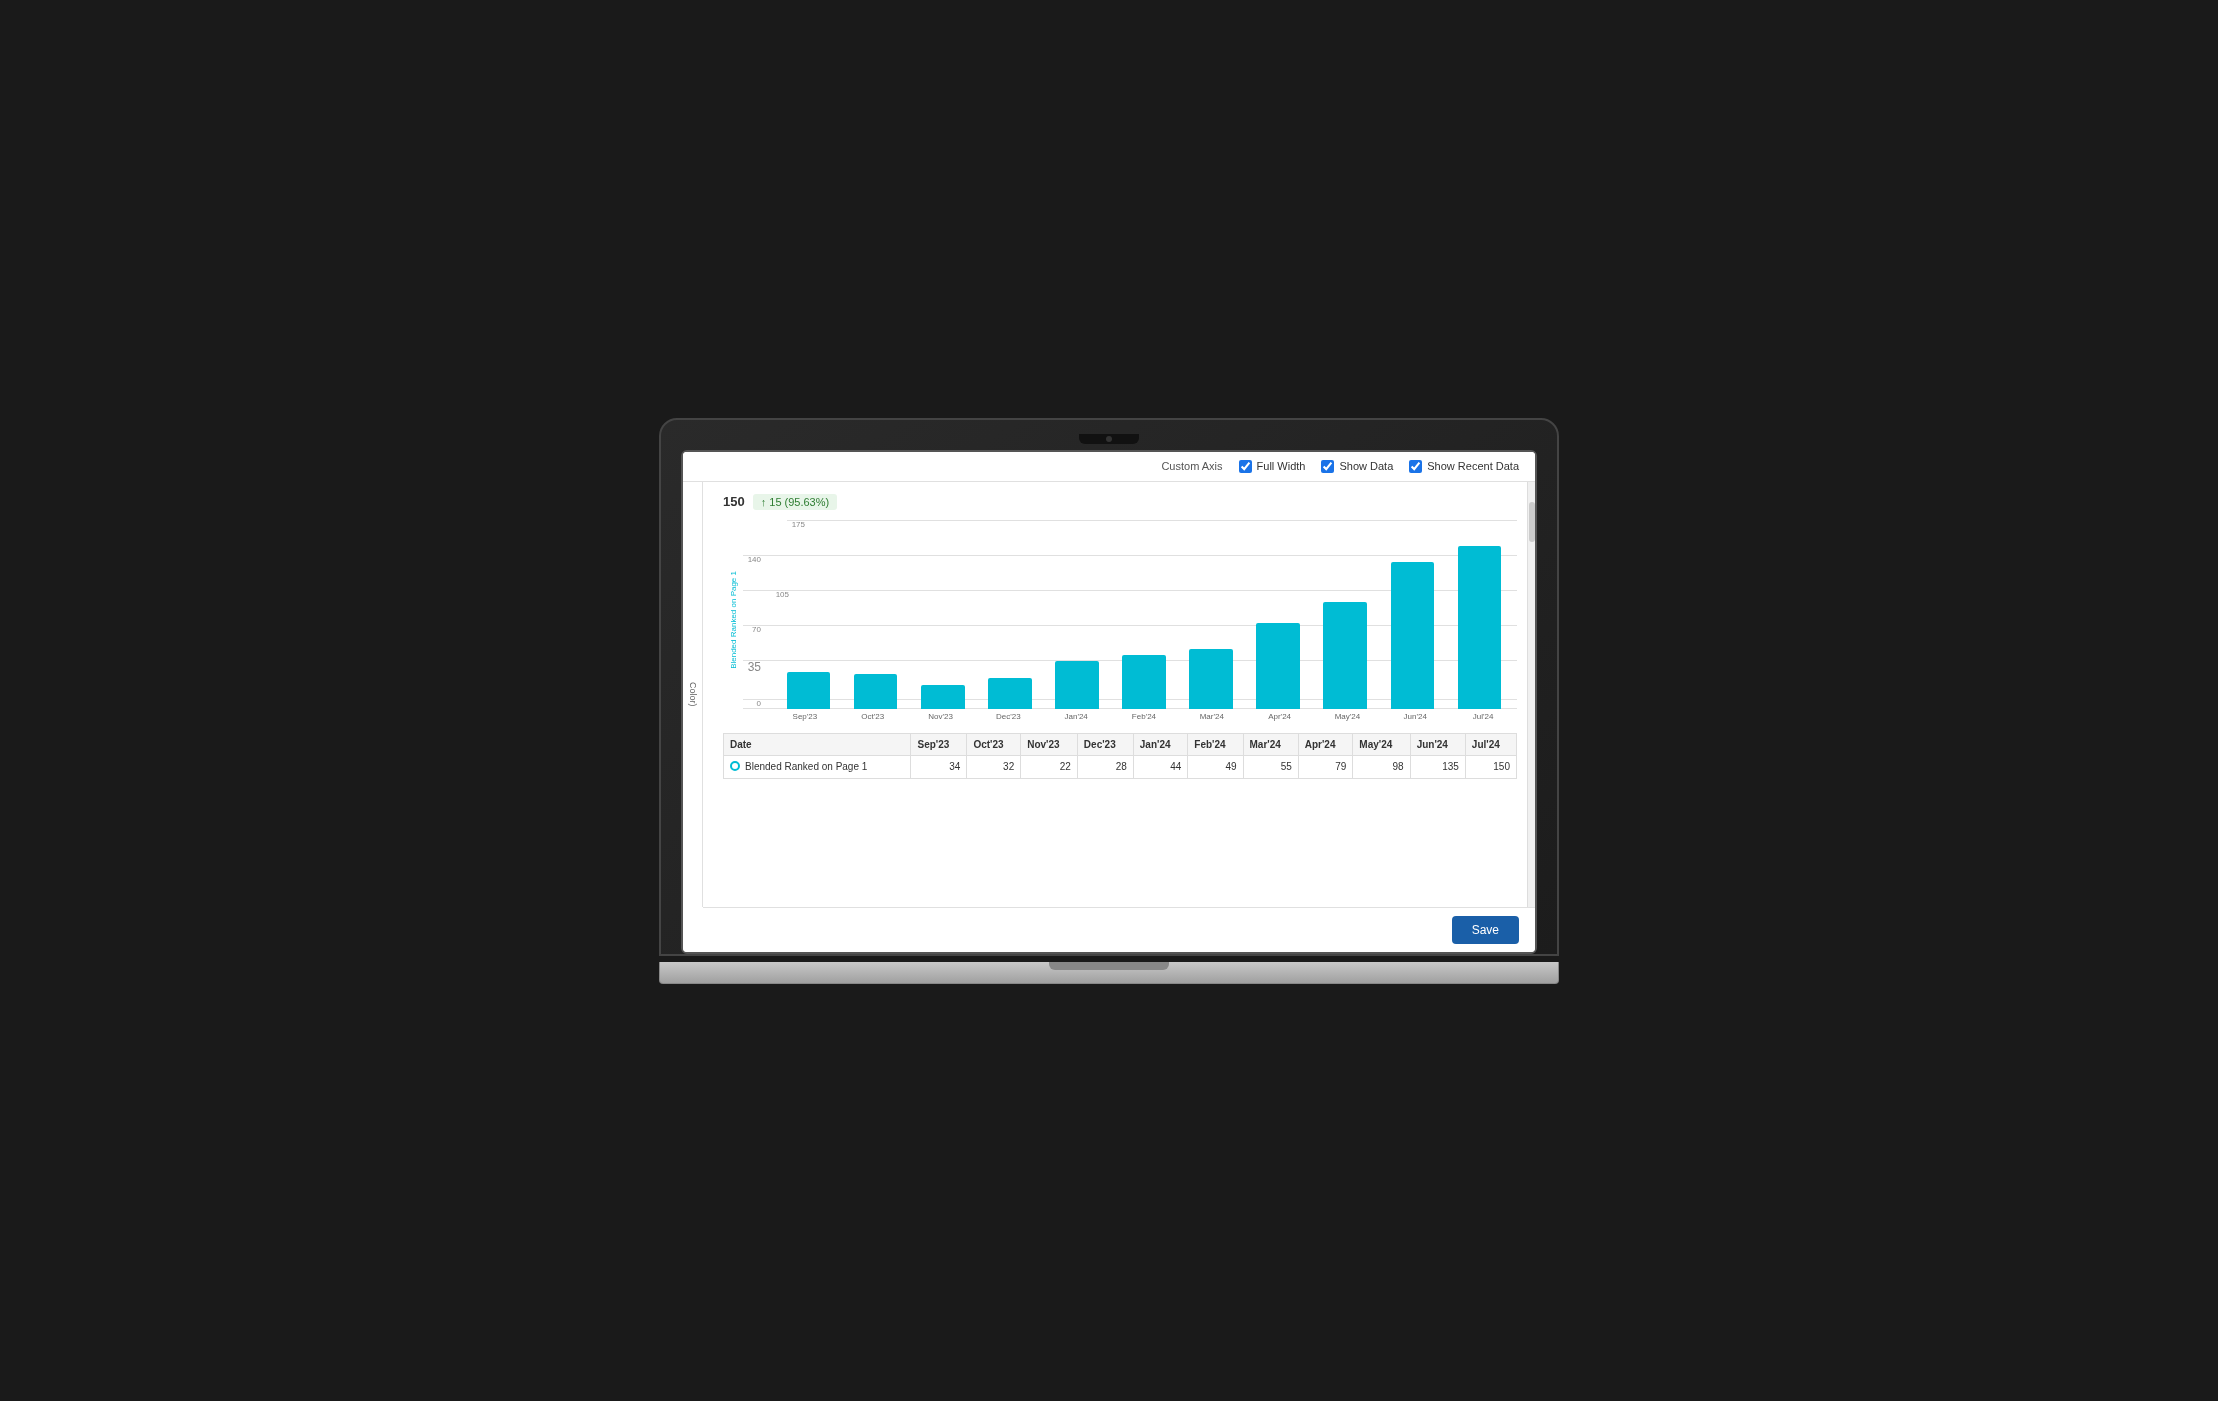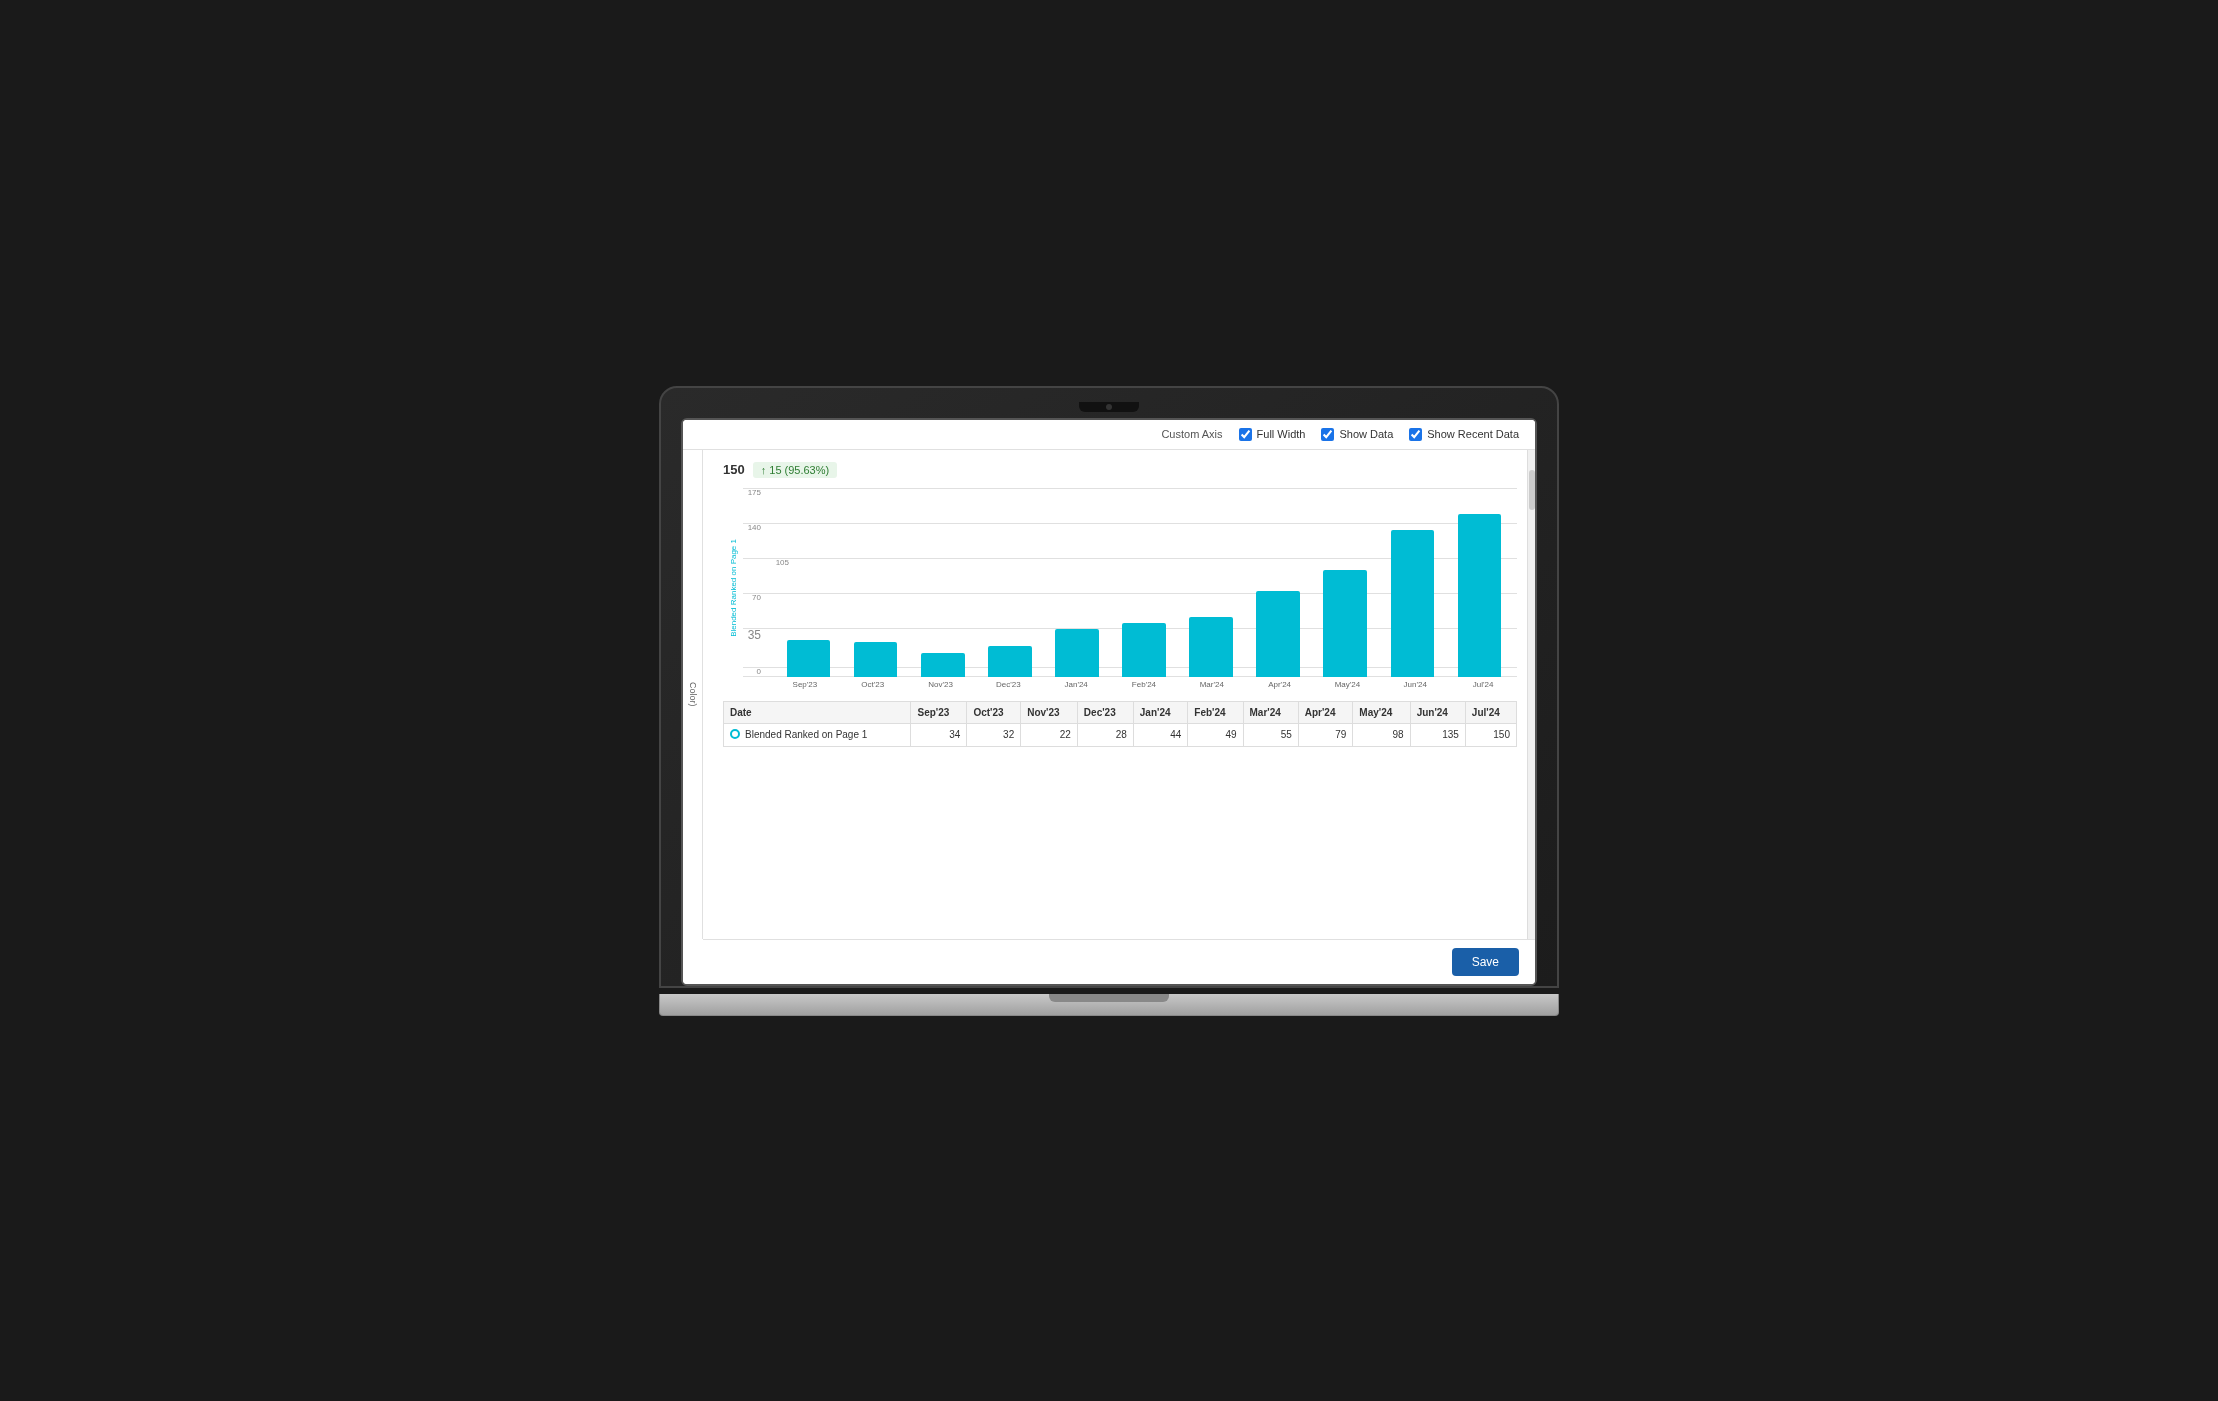--- a/index.html
+++ b/index.html
@@ -47,21 +47,21 @@
     .screen-bezel {
       background: #f0f0f0;
       border-radius: 6px;
       overflow: hidden;
       border: 2px solid #555;
       position: relative;
     }
 
     .screen-content {
       background: #fca5a5;
-      height: 564px;
+      height: 500px;
       overflow: hidden;
       position: relative;
     }
 
     .laptop-base {
       background: linear-gradient(to bottom, #c8c8c8, #a0a0a0);
       height: 22px;
       border-radius: 0 0 4px 4px;
       border: 1px solid #888;
       border-top: none;
@@ -283,21 +283,21 @@
 
                   <div style="width:20px; display:flex; align-items:center; justify-content:center; position:relative; flex-shrink:0;">
                     <span style="font-size:8px; color:#00bcd4; writing-mode:vertical-rl; text-orientation:mixed; transform:rotate(180deg); white-space:nowrap;">Blended Ranked on Page 1</span>
                   </div>
 
                   <div style="flex:1; position:relative;">
 
                     <div style="position:relative; height:190px;">
 
                       <div style="position:absolute; left:0; right:0; top:0; bottom:0; display:flex; flex-direction:column; justify-content:space-between;">
-                        <div style="display:flex; align-items:flex-start; border-top:1px solid #e0e0e0;">
+                        <div style="display:flex; align-items:flex-start; border-top:1px solid #e0e0e0;margin-left:44px;">
                             <span style="font-size:8px; color:#888; padding-right:4px; line-height:1; min-width:22px; text-align:right;">175</span>
                           </div>
                         <div style="display:flex; align-items:flex-start; border-top:1px solid #e0e0e0;">
                             <span style="font-size:8px; color:#888; padding-right:4px; line-height:1; min-width:22px; text-align:right;">140</span>
                           </div>
                         <div style="display:flex; align-items:flex-start; border-top:1px solid #e0e0e0;">
                             <span style="font-size:8px; color:#888; padding-right:4px; line-height:1; min-width:22px; text-align:right;margin-left:28px;">105</span>
                           </div>
                         <div style="display:flex; align-items:flex-start; border-top:1px solid #e0e0e0;">
                             <span style="font-size:8px; color:#888; padding-right:4px; line-height:1; min-width:22px; text-align:right;">70</span>

